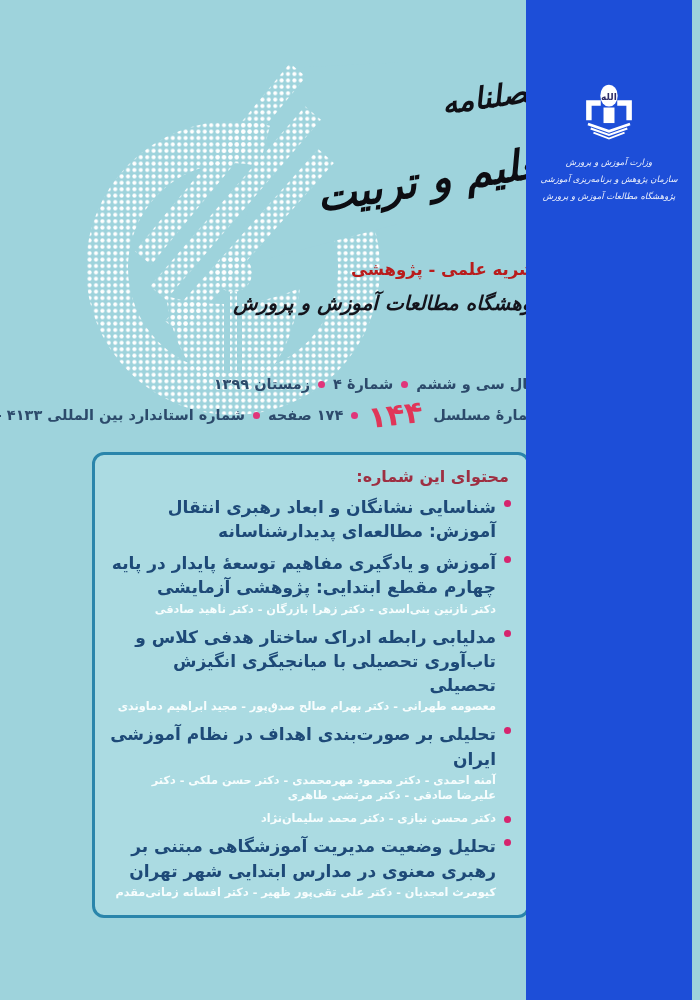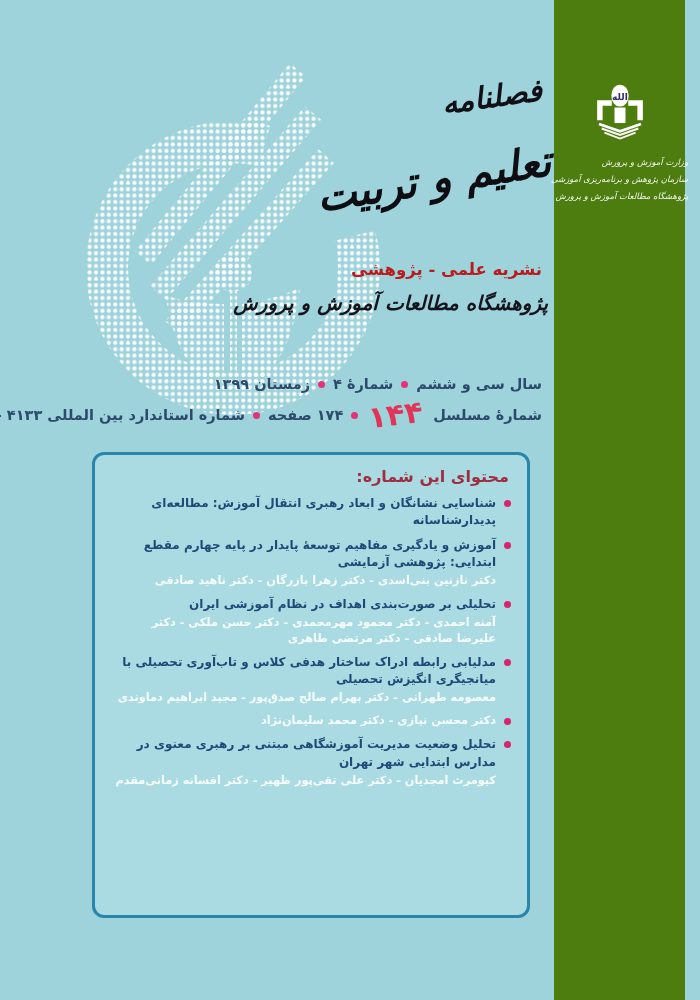--- a/index.html
+++ b/index.html
@@ -8,30 +8,30 @@
     width:700px; height:1000px;
     margin:0 auto;
     background:#9ed3dc;
     overflow:hidden;
     direction:rtl;
     font-family:"DejaVu Sans", sans-serif;
   }
 
   
   .band {
-    position:absolute; top:0; right:15px;
-    width:131px; height:1000px;
-    background:#4d7c0f;
+    position:absolute; top:0; right:8px;
+    width:166px; height:1000px;
+    background:#1d4ed8;
   }
   .band-inner { display:flex; flex-direction:column; align-items:center; padding-top:82px; }
   .ministry-logo { width:64px; height:62px; }
   .band-captions { margin-top:10px; }
   .band-captions div {
     color:#ffffff; font-size:8.5px; font-style:italic;
-    line-height:2.0; white-space:nowrap; opacity:.93;
+    text-align:center; line-height:2.0; white-space:nowrap; opacity:.93;
   }
 
   
   .watermark { position:absolute; left:48px; top:58px; }
 
   
   .kicker {
     position:absolute; top:72px; right:158px;
     font-size:30px; font-weight:bold; font-style:italic;
     color:#101016; transform:rotate(-8deg); transform-origin:100% 50%;
@@ -79,21 +79,21 @@
   .contents-header {
     color:#9e2f42; font-size:16px; font-weight:bold;
     margin:2px 2px 9px 0;
   }
   .article-item { position:relative; padding-right:15px; margin-bottom:8px; }
   .bullet-icon {
     position:absolute; right:0; top:5px;
     width:7px; height:7px; border-radius:50%; background:#d6246e;
   }
   .article-title {
-    color:#1e4a78; font-size:12px; font-weight:bold; line-height:1.42;
+    color:#1e4a78; font-size:17px; font-weight:bold; line-height:1.42;
   }
   .article-authors {
     color:#fbffff; font-size:11.3px; font-weight:bold; line-height:1.35;
     margin-top:2px; opacity:.96;
   }
 </style>
 </head>
 <body>
 
 <div class="page">
@@ -149,28 +149,28 @@
   </div>
 
   <div class="article-item">
     <span class="bullet-icon"></span>
     <div class="article-title">آموزش و یادگیری مفاهیم توسعهٔ پایدار در پایه چهارم مقطع ابتدایی: پژوهشی آزمایشی</div>
     <div class="article-authors">دکتر نازنین بنی‌اسدی - دکتر زهرا بازرگان - دکتر ناهید صادقی</div>
   </div>
 
   <div class="article-item">
     <span class="bullet-icon"></span>
+    <div class="article-title">مدلیابی رابطه ادراک ساختار هدفی کلاس و تاب‌آوری تحصیلی با میانجیگری انگیزش تحصیلی</div>
+    <div class="article-authors">معصومه طهرانی - دکتر بهرام صالح صدق‌پور - مجید ابراهیم دماوندی</div>
+  </div>
+
+  <div class="article-item">
+    <span class="bullet-icon"></span>
     <div class="article-title">تحلیلی بر صورت‌بندی اهداف در نظام آموزشی ایران</div>
     <div class="article-authors">آمنه احمدی - دکتر محمود مهرمحمدی - دکتر حسن ملکی - دکتر علیرضا صادقی - دکتر مرتضی طاهری</div>
-  </div>
-
-  <div class="article-item">
-    <span class="bullet-icon"></span>
-    <div class="article-title">مدلیابی رابطه ادراک ساختار هدفی کلاس و تاب‌آوری تحصیلی با میانجیگری انگیزش تحصیلی</div>
-    <div class="article-authors">معصومه طهرانی - دکتر بهرام صالح صدق‌پور - مجید ابراهیم دماوندی</div>
   </div>
 
 
   <div class="article-item">
     <span class="bullet-icon"></span>
     <div class="article-authors">دکتر محسن نیازی - دکتر محمد سلیمان‌نژاد</div>
   </div>
 
   <div class="article-item">
     <span class="bullet-icon"></span>

